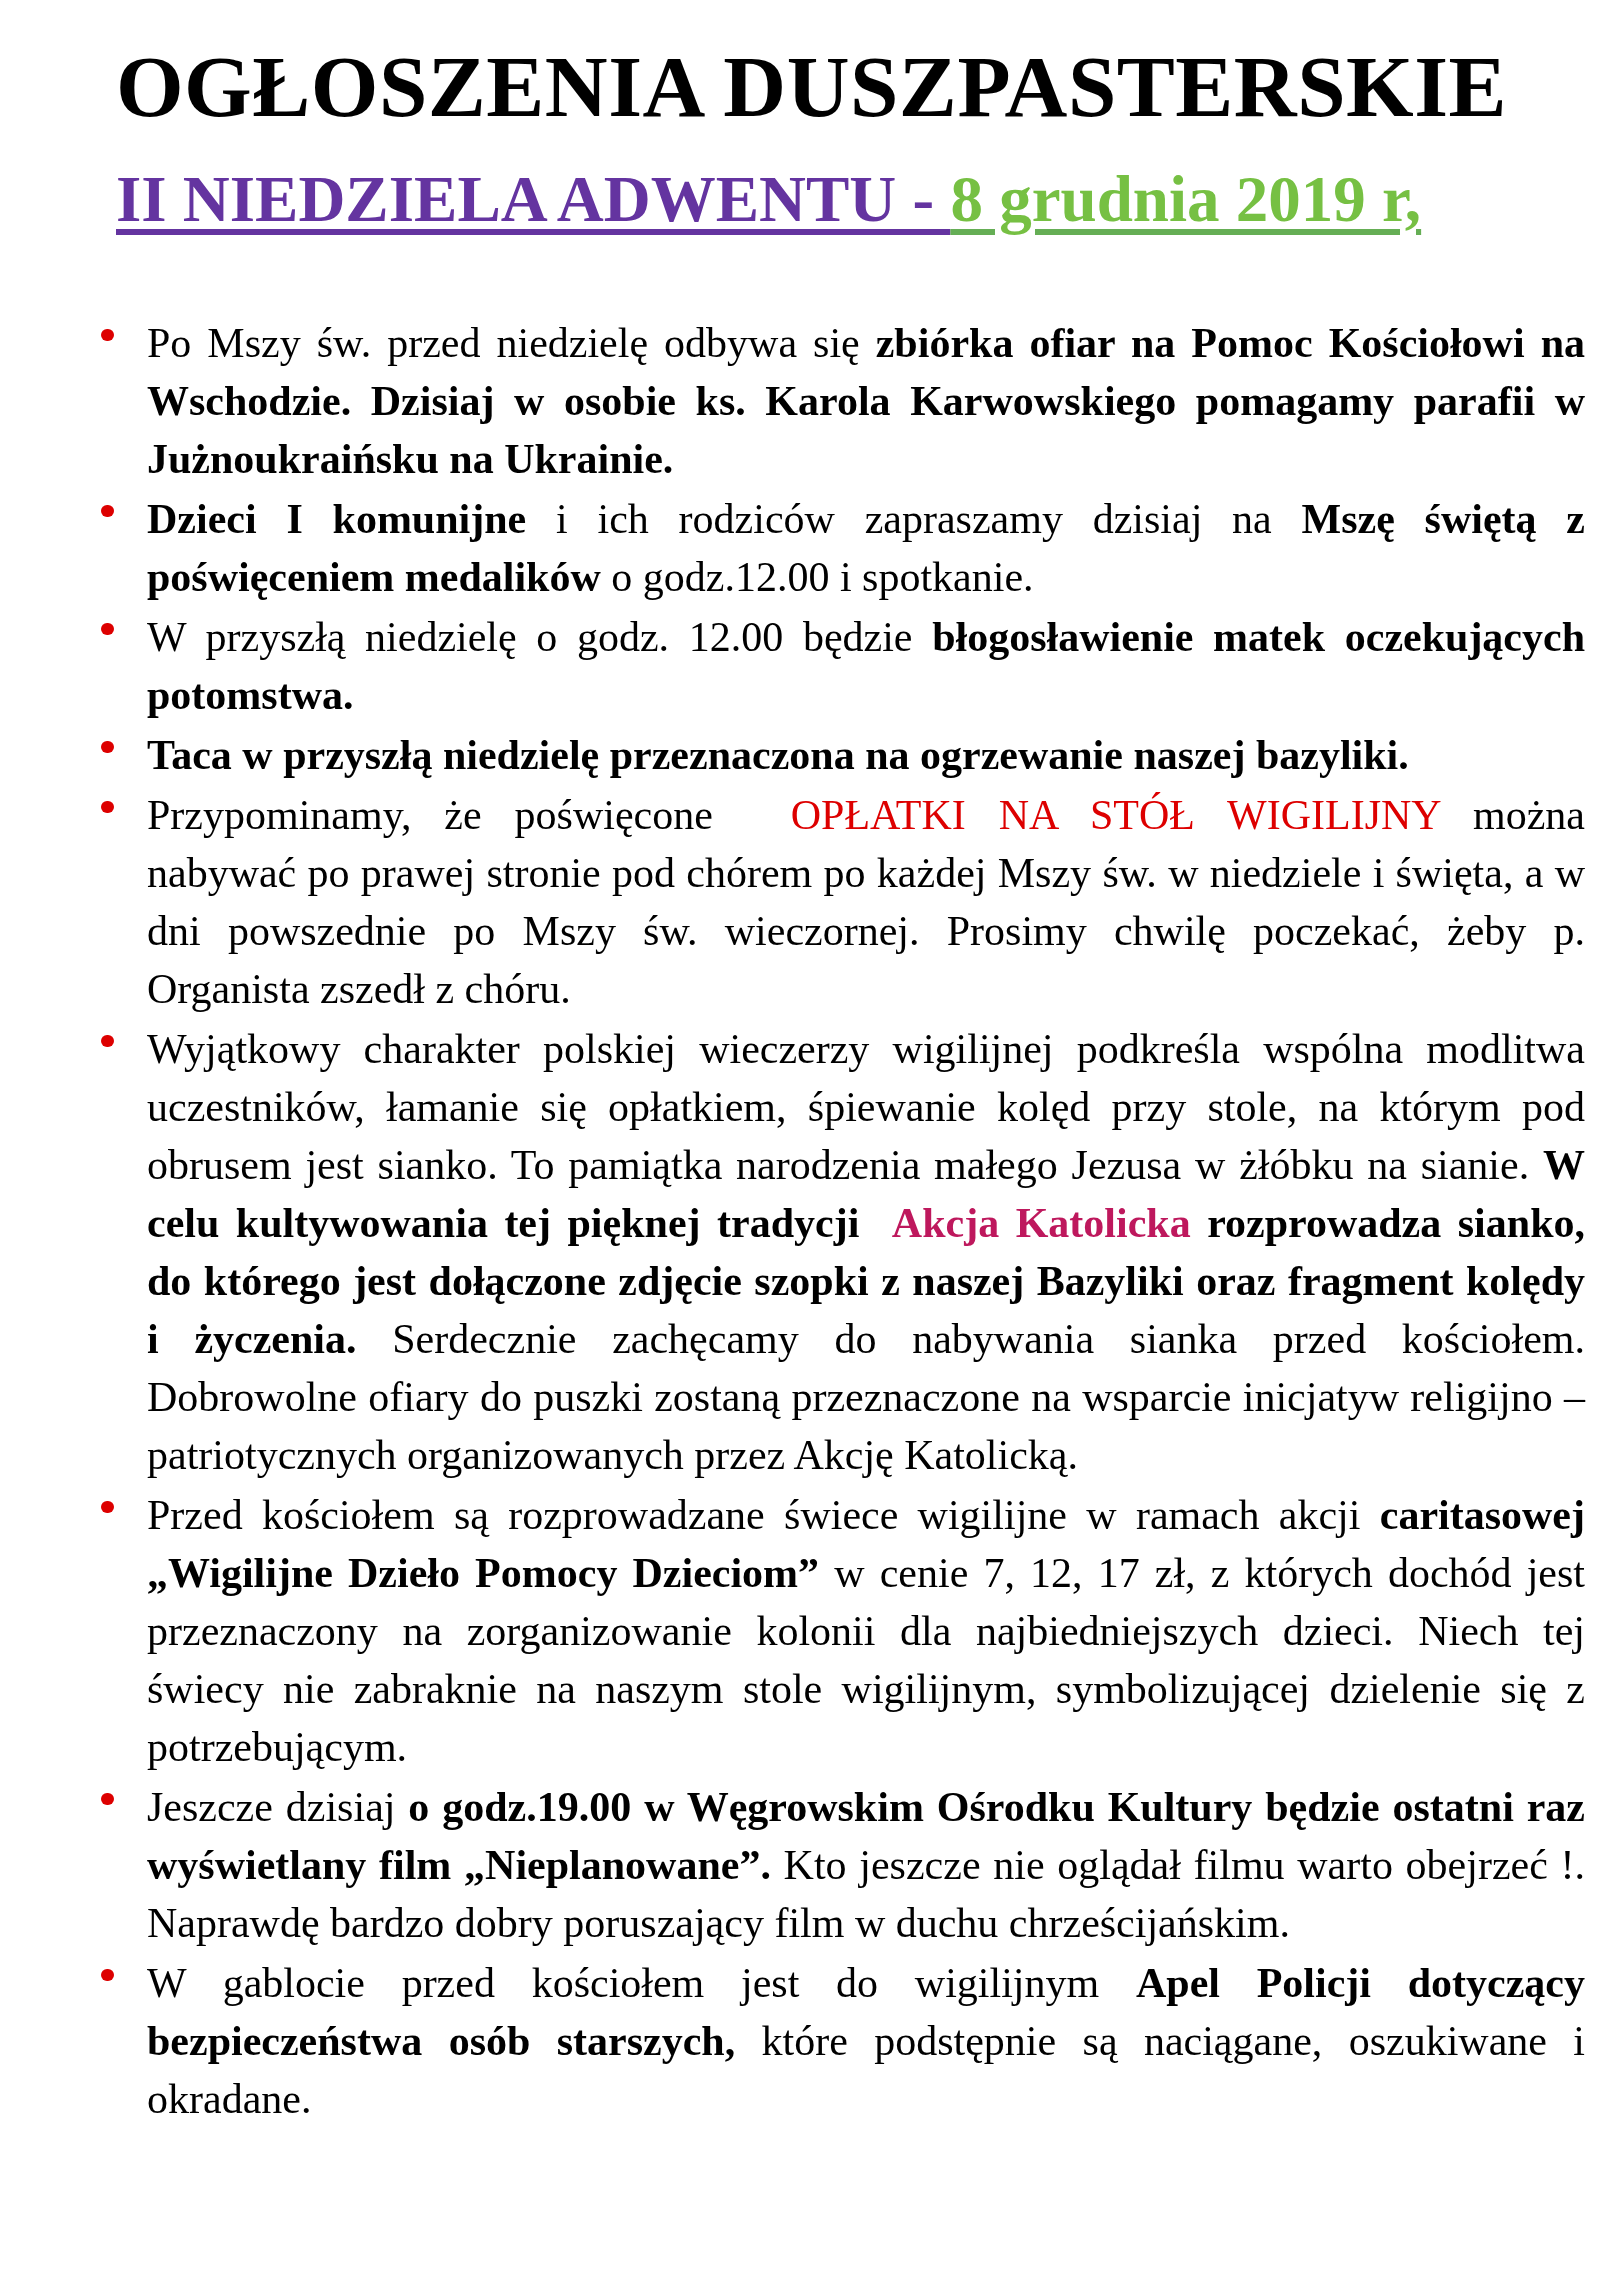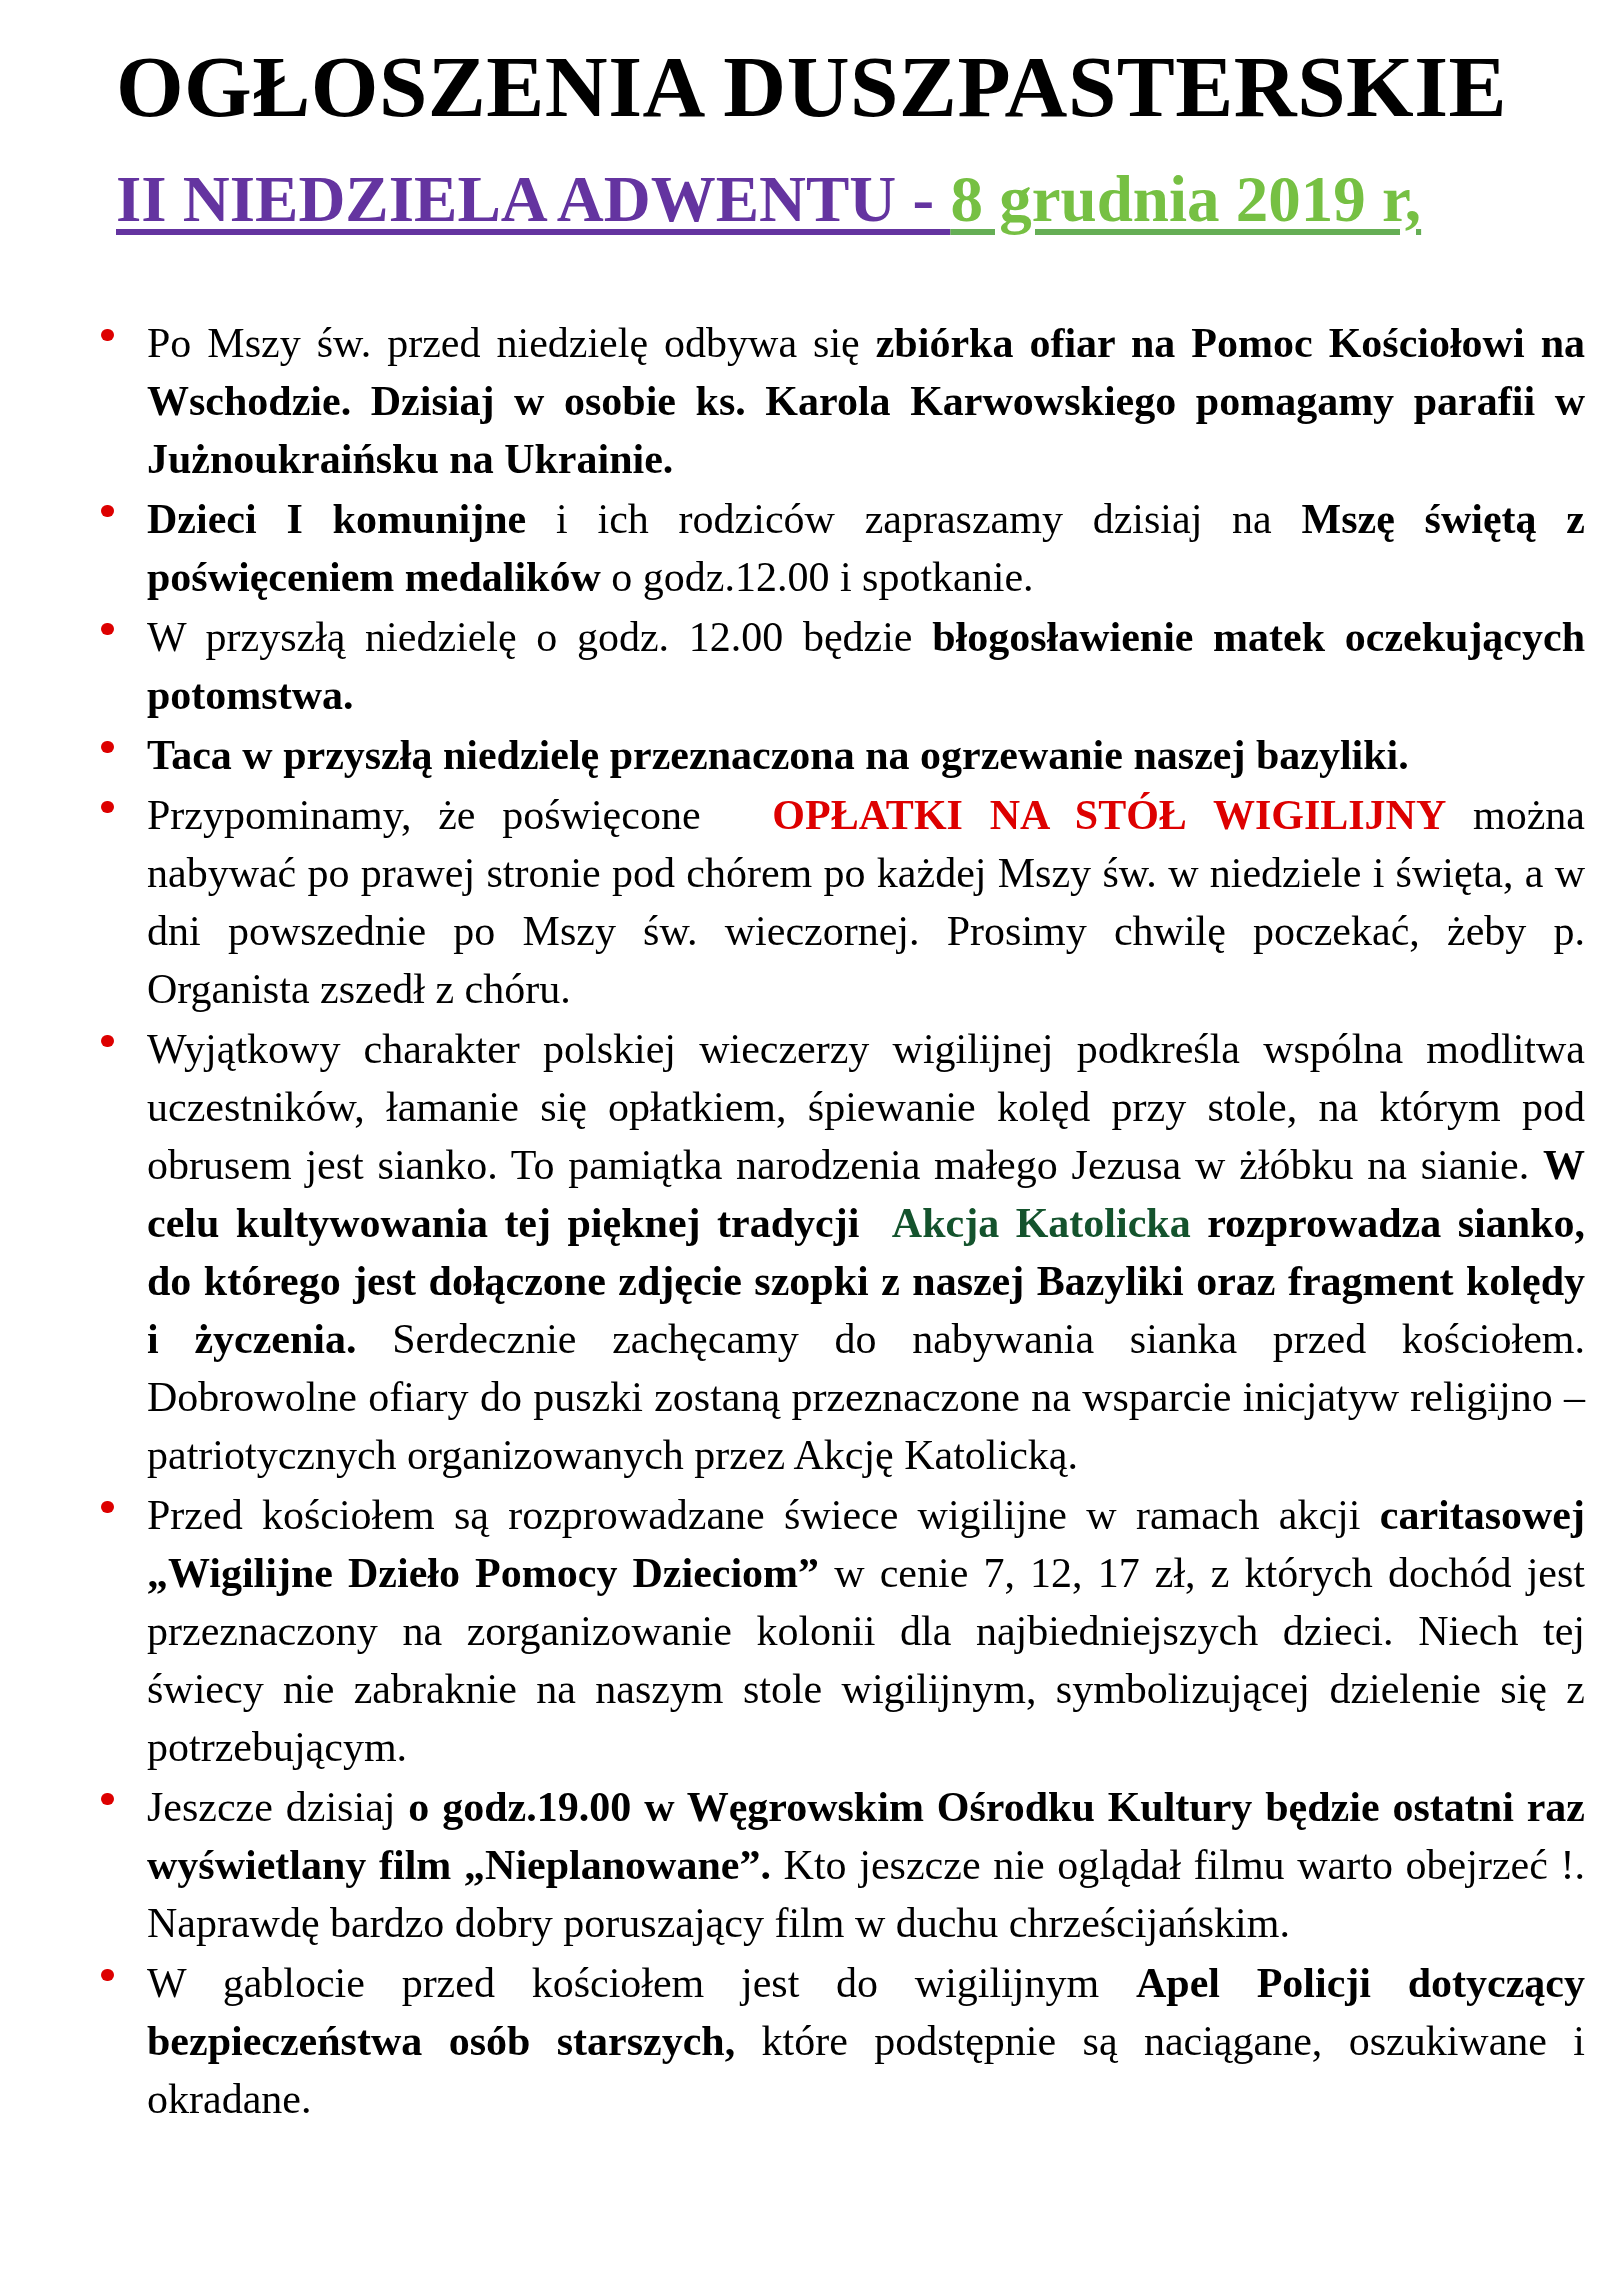--- a/index.html
+++ b/index.html
@@ -13,22 +13,22 @@
   .subtitle .purple { color: #6434a0; text-decoration: underline; text-decoration-color: #6434a0;
                       text-decoration-thickness: 5.9px; text-underline-offset: 7.9px; }
   .subtitle .green { color: #76c043; text-decoration: underline; text-decoration-color: #65ae55;
                      text-decoration-thickness: 5.9px; text-underline-offset: 7.9px; }
   .list { position: absolute; left: 98px; top: 314px; width: 1487px; margin: 0; padding: 0; list-style: none; }
   .item { position: relative; padding-left: 49px; font-size: 42px; line-height: 58px;
           text-align: justify; margin: 0 0 2px 0; }
   .bullet { position: absolute; left: 3.4px; top: 14.7px; width: 12.8px; height: 12.8px; border-radius: 50%;
             background: #dd0000; }
   .b { font-weight: bold; }
-  .red { color: #dd0000; font-weight: bold; margin-left: 45px; }
-  .brown { color: #14532d; font-weight: bold; margin-left: 16px; }
+  .red { color: #dd0000; font-weight: normal; margin-left: 45px; }
+  .brown { color: #be185d; font-weight: bold; margin-left: 16px; }
 </style>
 </head>
 <body>
 
 <div class="page">
   <div class="title">OGŁOSZENIA DUSZPASTERSKIE</div>
   <div class="subtitle">
     <span class="purple">II NIEDZIELA  ADWENTU - </span><span class="green">8 grudnia 2019 r,</span>
   </div>
 

